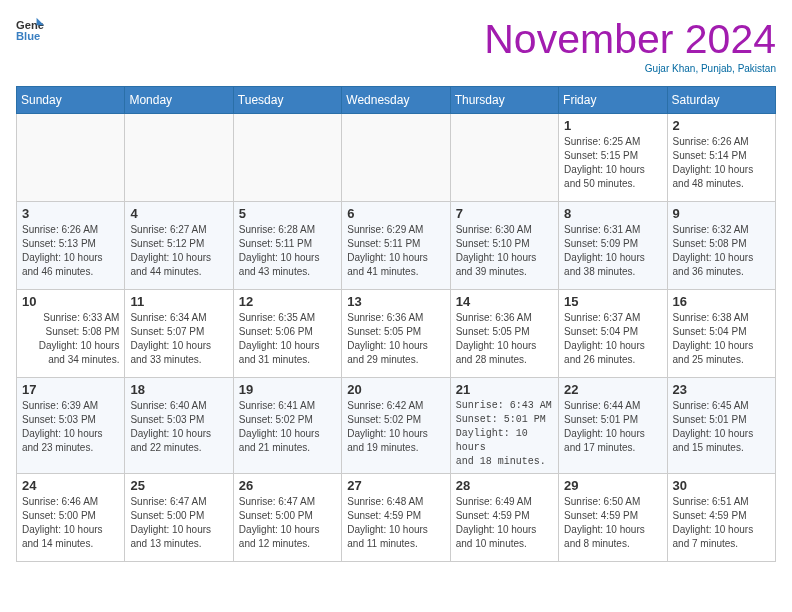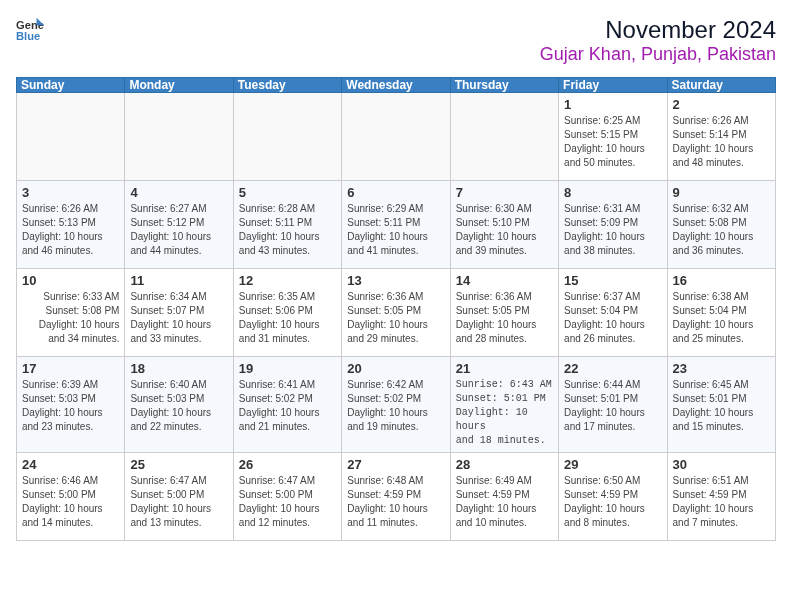--- a/index.html
+++ b/index.html
@@ -22,39 +22,39 @@
       gap: 4px;
     }
     .logo-icon {
       width: 28px;
       height: 28px;
     }
     .title-block {
       text-align: right;
     }
     .month-title {
-      font-size: 24px;
+      font-size: 41px;
       font-weight: normal;
-      color: #0f172a;
+      color: #a21caf;
     }
     .location {
-      font-size: 18px;
-      color: #a21caf;
+      font-size: 10px;
+      color: #0369a1;
     }
     table {
       width: 100%;
       border-collapse: collapse;
       table-layout: fixed;
     }
     th {
       background: #3a7fc1;
       color: #fff;
       font-size: 12px;
-      font-weight: bold;
-      padding: 0 4px;
+      font-weight: normal;
+      padding: 6px 4px;
       text-align: left;
       border: 1px solid #2a6fa8;
       margin-left: 19px;
     }
     td {
       border: 1px solid #ccc;
       vertical-align: top;
       padding: 4px 5px;
       font-size: 10px;
       color: #333;

